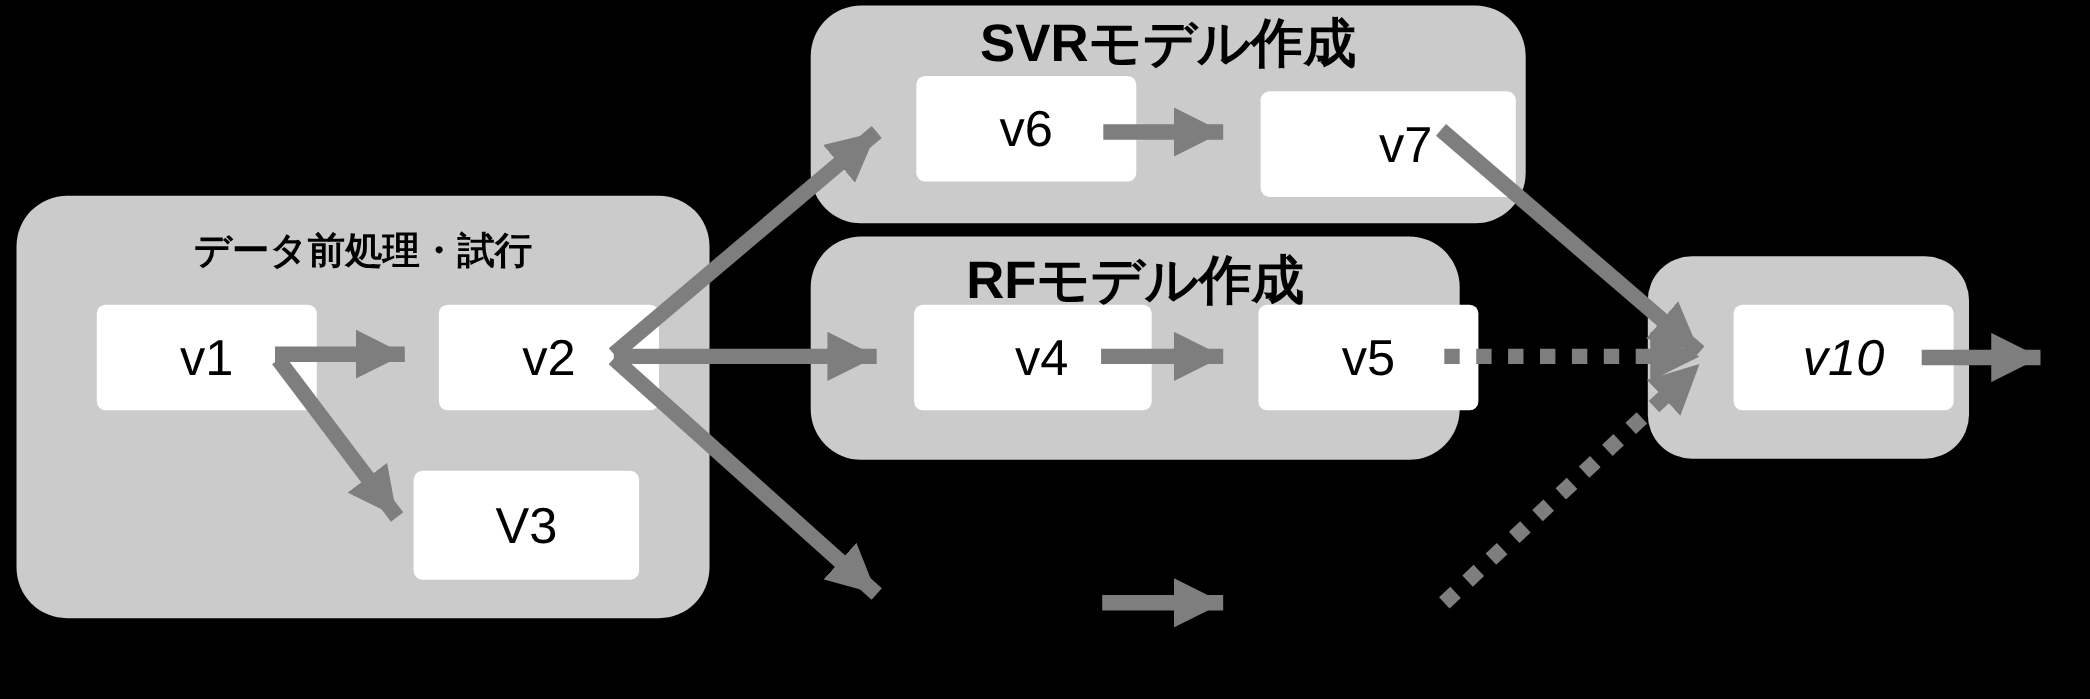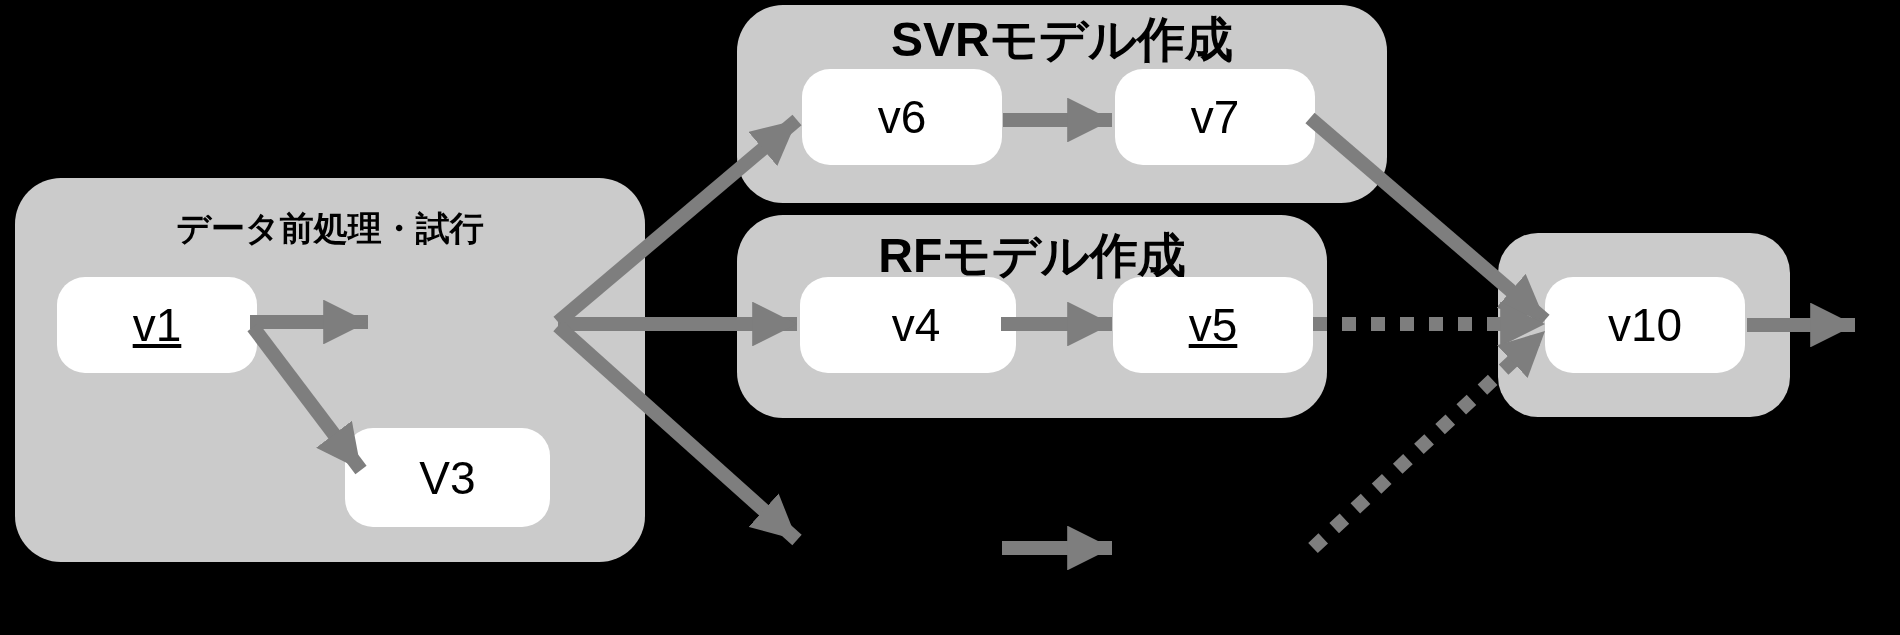--- a/index.html
+++ b/index.html
@@ -22,25 +22,26 @@
     font-weight:bold;
     font-size:48px;
     line-height:60px;
     color:#000;
     white-space:nowrap;
   }
   .node{
     position:absolute;
     width:200px;height:96px;
     background:#fff;
-    border-radius:28px;
+    border-radius:8px;
     display:flex;align-items:center;justify-content:center;
     font-size:46px;
     color:#000;
     z-index:2;
+    margin-left:31px;
   }
   svg.arrows{
     position:absolute;left:0;top:0;
     z-index:5;
     pointer-events:none;
   }
   .arrow{
     stroke:#7e7e7e;
     stroke-width:14;
     fill:none;
@@ -63,27 +64,28 @@
   </div>
 
   <div class="group" style="left:737px;top:215px;width:590px;height:203px;">
     <div class="group-title" style="top:11px;">RFモデル作成</div>
   </div>
 
 
   <div class="group" style="left:1498px;top:233px;width:292px;height:184px;border-radius:40px;">
   </div>
 
-  <div class="node" style="left:57px;top:277px;text-decoration:underline;">v1</div>
+  <div class="node" style="left:57px;top:277px;">v1</div>
+  <div class="node" style="left:368px;top:277px;">v2</div>
   <div class="node" style="left:345px;top:428px;width:205px;height:99px;">V3</div>
   <div class="node" style="left:800px;top:277px;padding-left:16px;">v4</div>
-  <div class="node" style="left:1113px;top:277px;text-decoration:underline;">v5</div>
+  <div class="node" style="left:1113px;top:277px;">v5</div>
   <div class="node" style="left:802px;top:69px;">v6</div>
-  <div class="node" style="left:1115px;top:69px;">v7</div>
-  <div class="node" style="left:1545px;top:277px;">v10</div>
+  <div class="node" style="left:1115px;top:83px;padding-left:32px;">v7</div>
+  <div class="node" style="left:1545px;top:277px;font-style:italic;">v10</div>
 
   <svg class="arrows" width="1900" height="635" viewBox="0 0 1900 635">
     <defs>
       <marker id="ah" viewBox="0 0 10 10" refX="10" refY="5" markerWidth="3.2" markerHeight="3.2" orient="auto">
         <path d="M 0 0 L 10 5 L 0 10 z" fill="#7e7e7e"></path>
       </marker>
     </defs>
 
     <line class="arrow" x1="250" y1="322" x2="368" y2="322" marker-end="url(#ah)"></line>
     <line class="arrow" x1="253" y1="327" x2="361" y2="470" marker-end="url(#ah)"></line>

